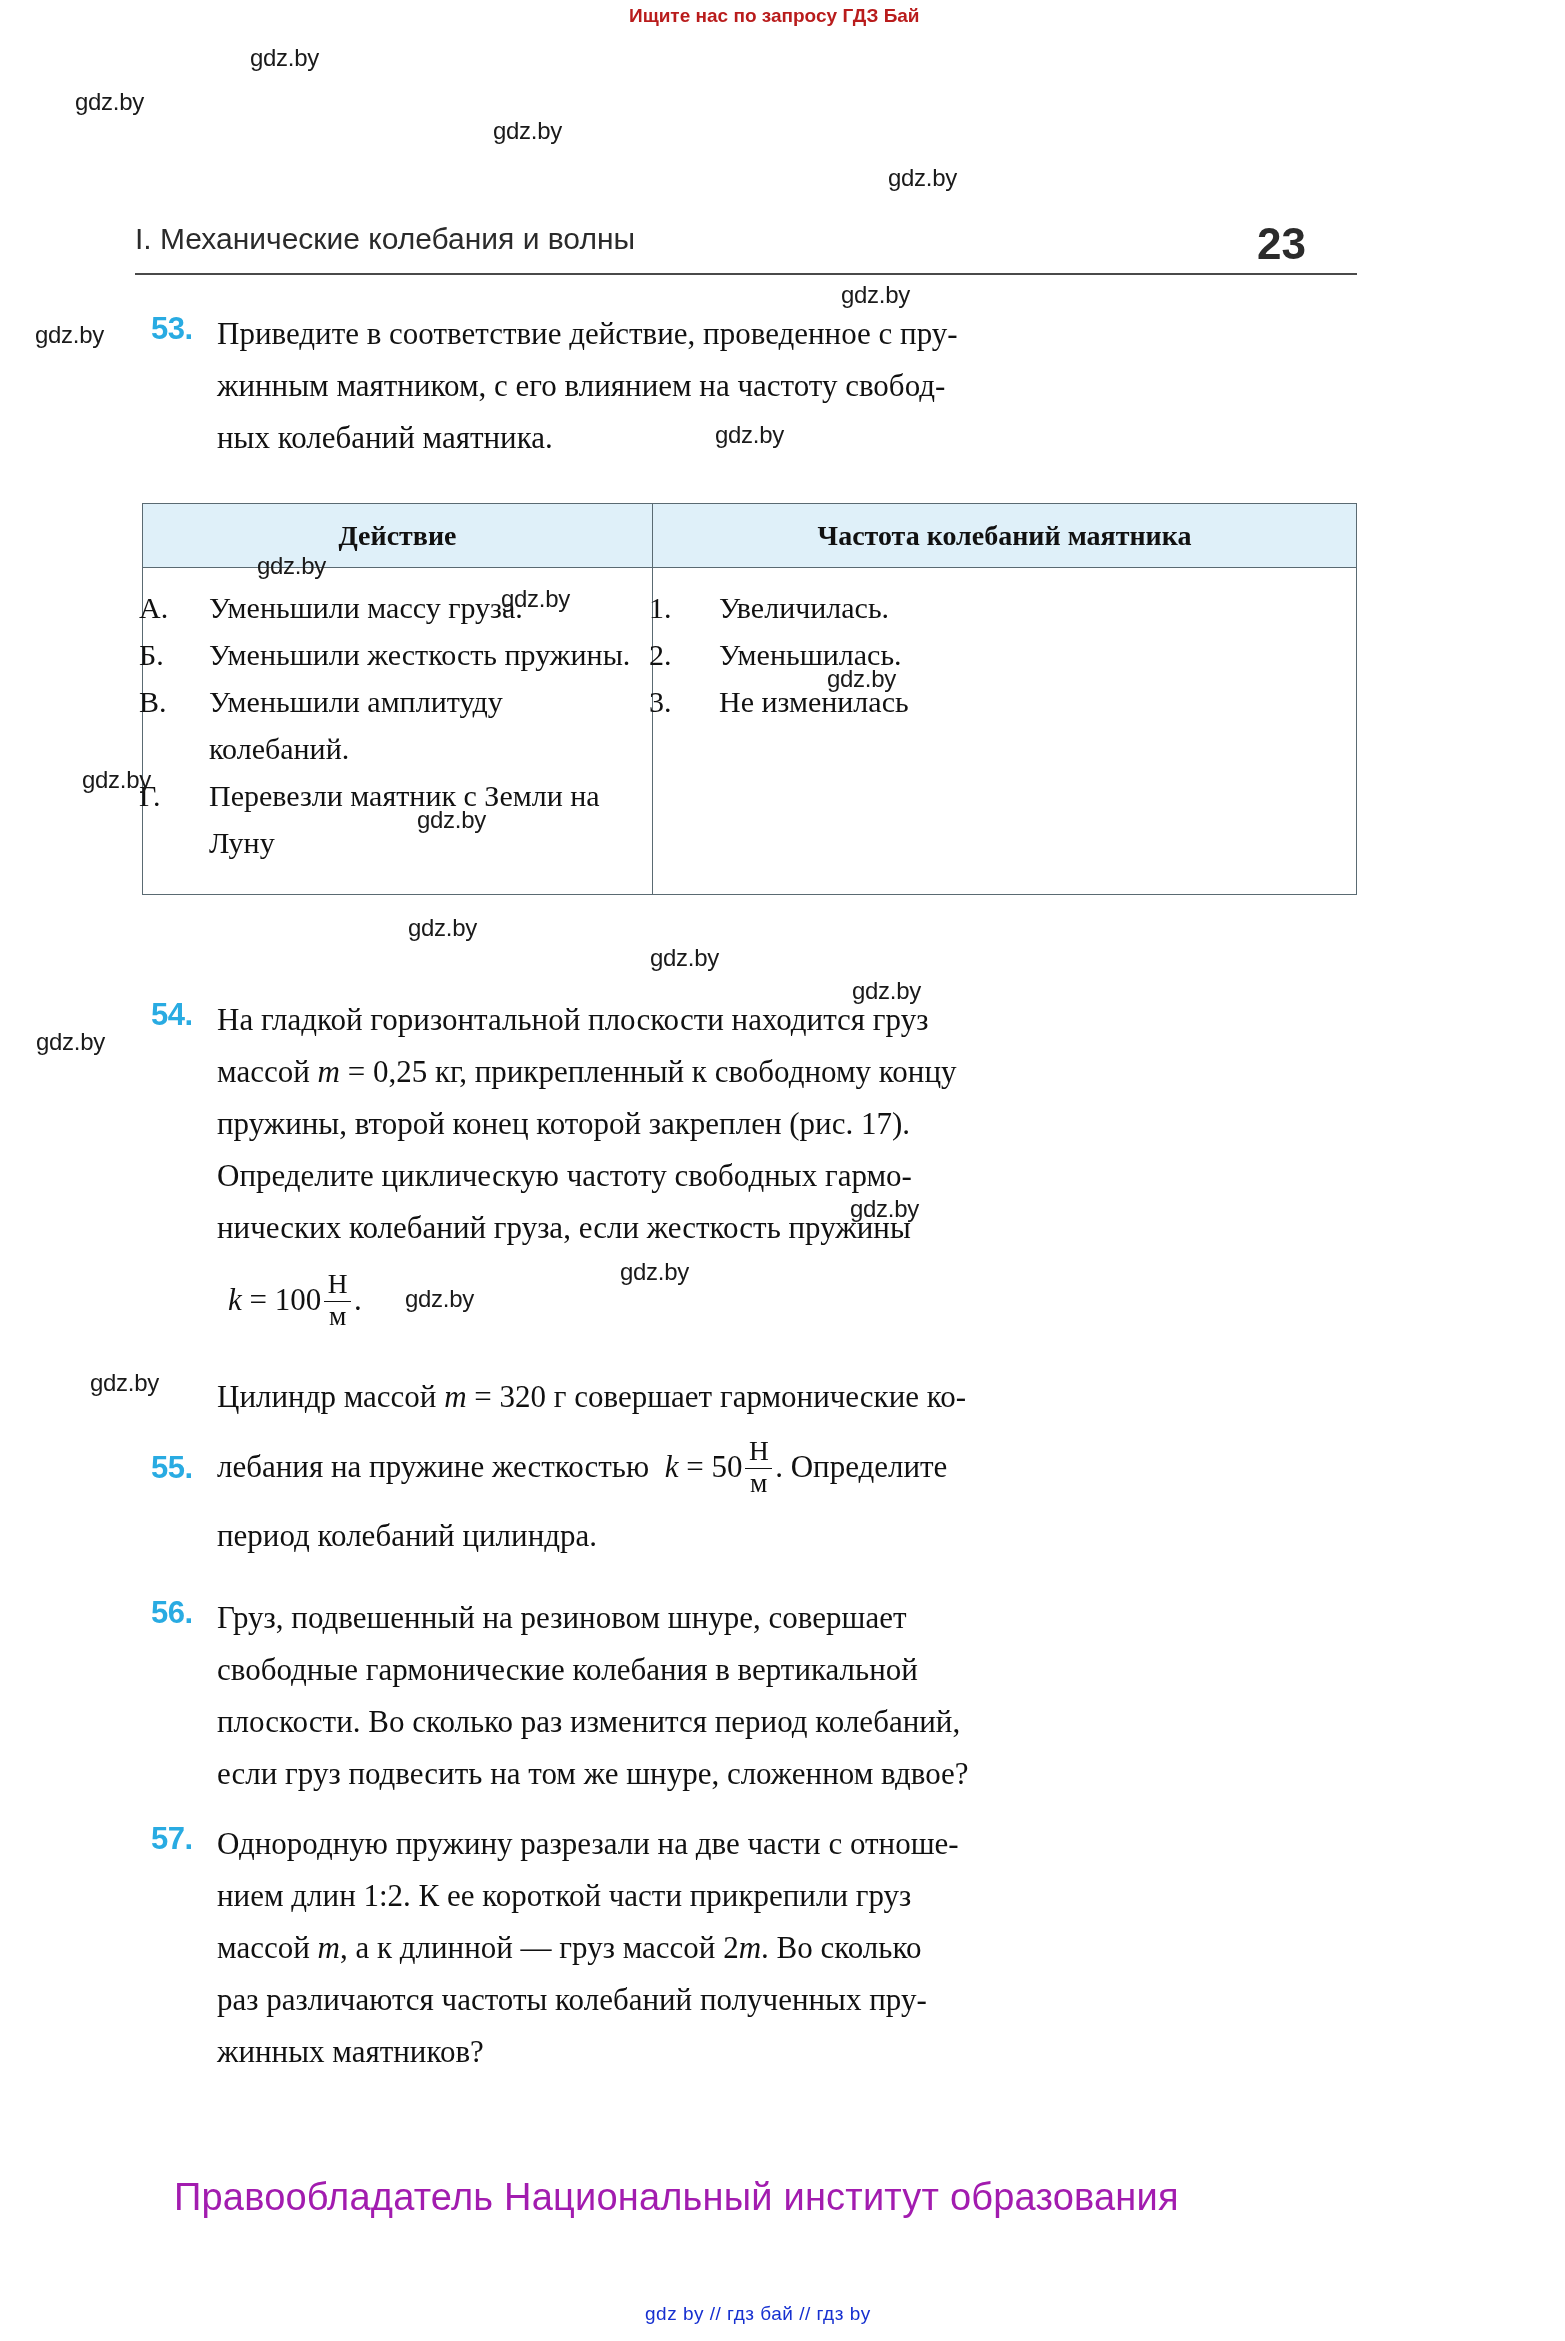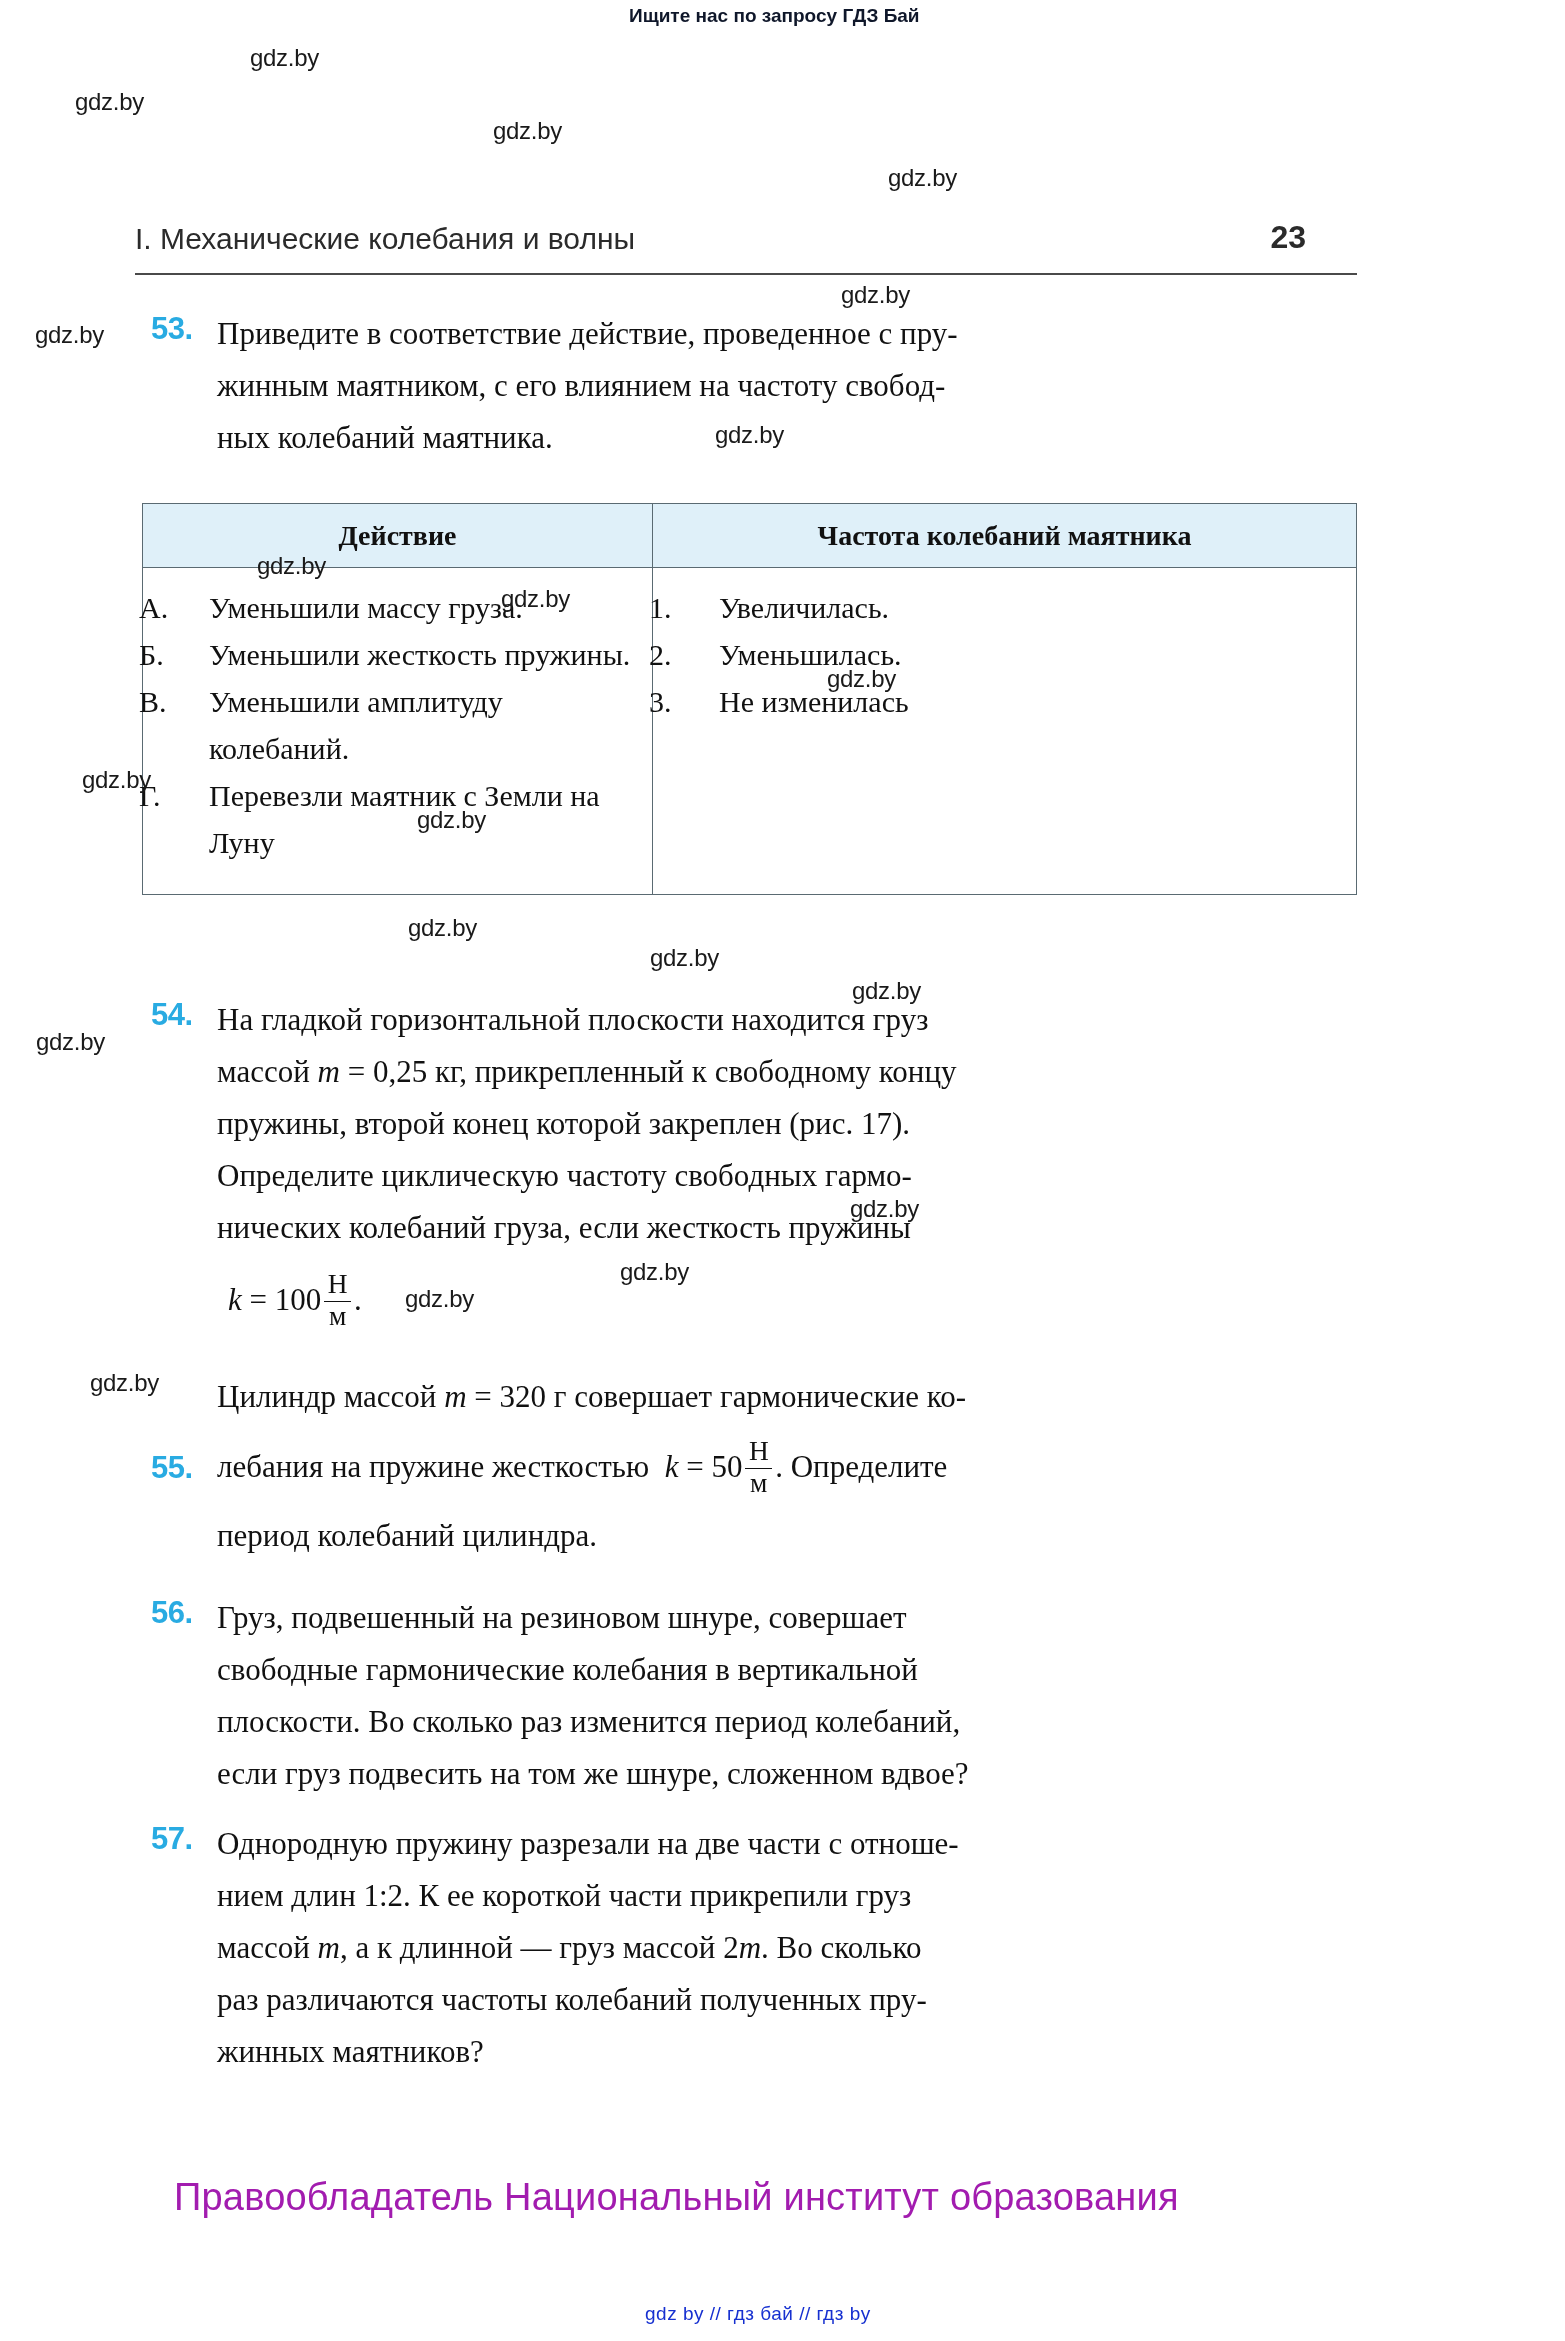--- a/index.html
+++ b/index.html
@@ -18,21 +18,21 @@
     position: absolute;
     font-family: "Liberation Sans", sans-serif;
     color: #1a1a1a;
     font-size: 24px;
     white-space: nowrap;
     letter-spacing: -0.3px;
   }
   .wm-green {
     position: absolute;
     font-family: "Liberation Sans", sans-serif;
-    color: #0f172a;
+    color: #b91c1c;
     font-size: 19px;
     font-weight: 700;
     white-space: nowrap;
     left: 629px;
     top: 4.6px;
   }
   .wm-pink {
     position: absolute;
     font-family: Liberation Sans, sans-serif;
     color: #a21caf;
@@ -69,21 +69,21 @@
     font-family: "Liberation Sans", sans-serif;
     font-size: 30px;
     color: #2b2b2b;
     white-space: nowrap;
   }
   .header-pageno {
     position: absolute;
     right: 51px;
     top: -2.7px;
     font-family: "Liberation Sans", sans-serif;
-    font-size: 32px;
+    font-size: 44px;
     font-weight: 700;
     color: #2b2b2b;
   }
 
   
   .problem {
     position: absolute;
     display: flex;
     align-items: flex-start;
   }

